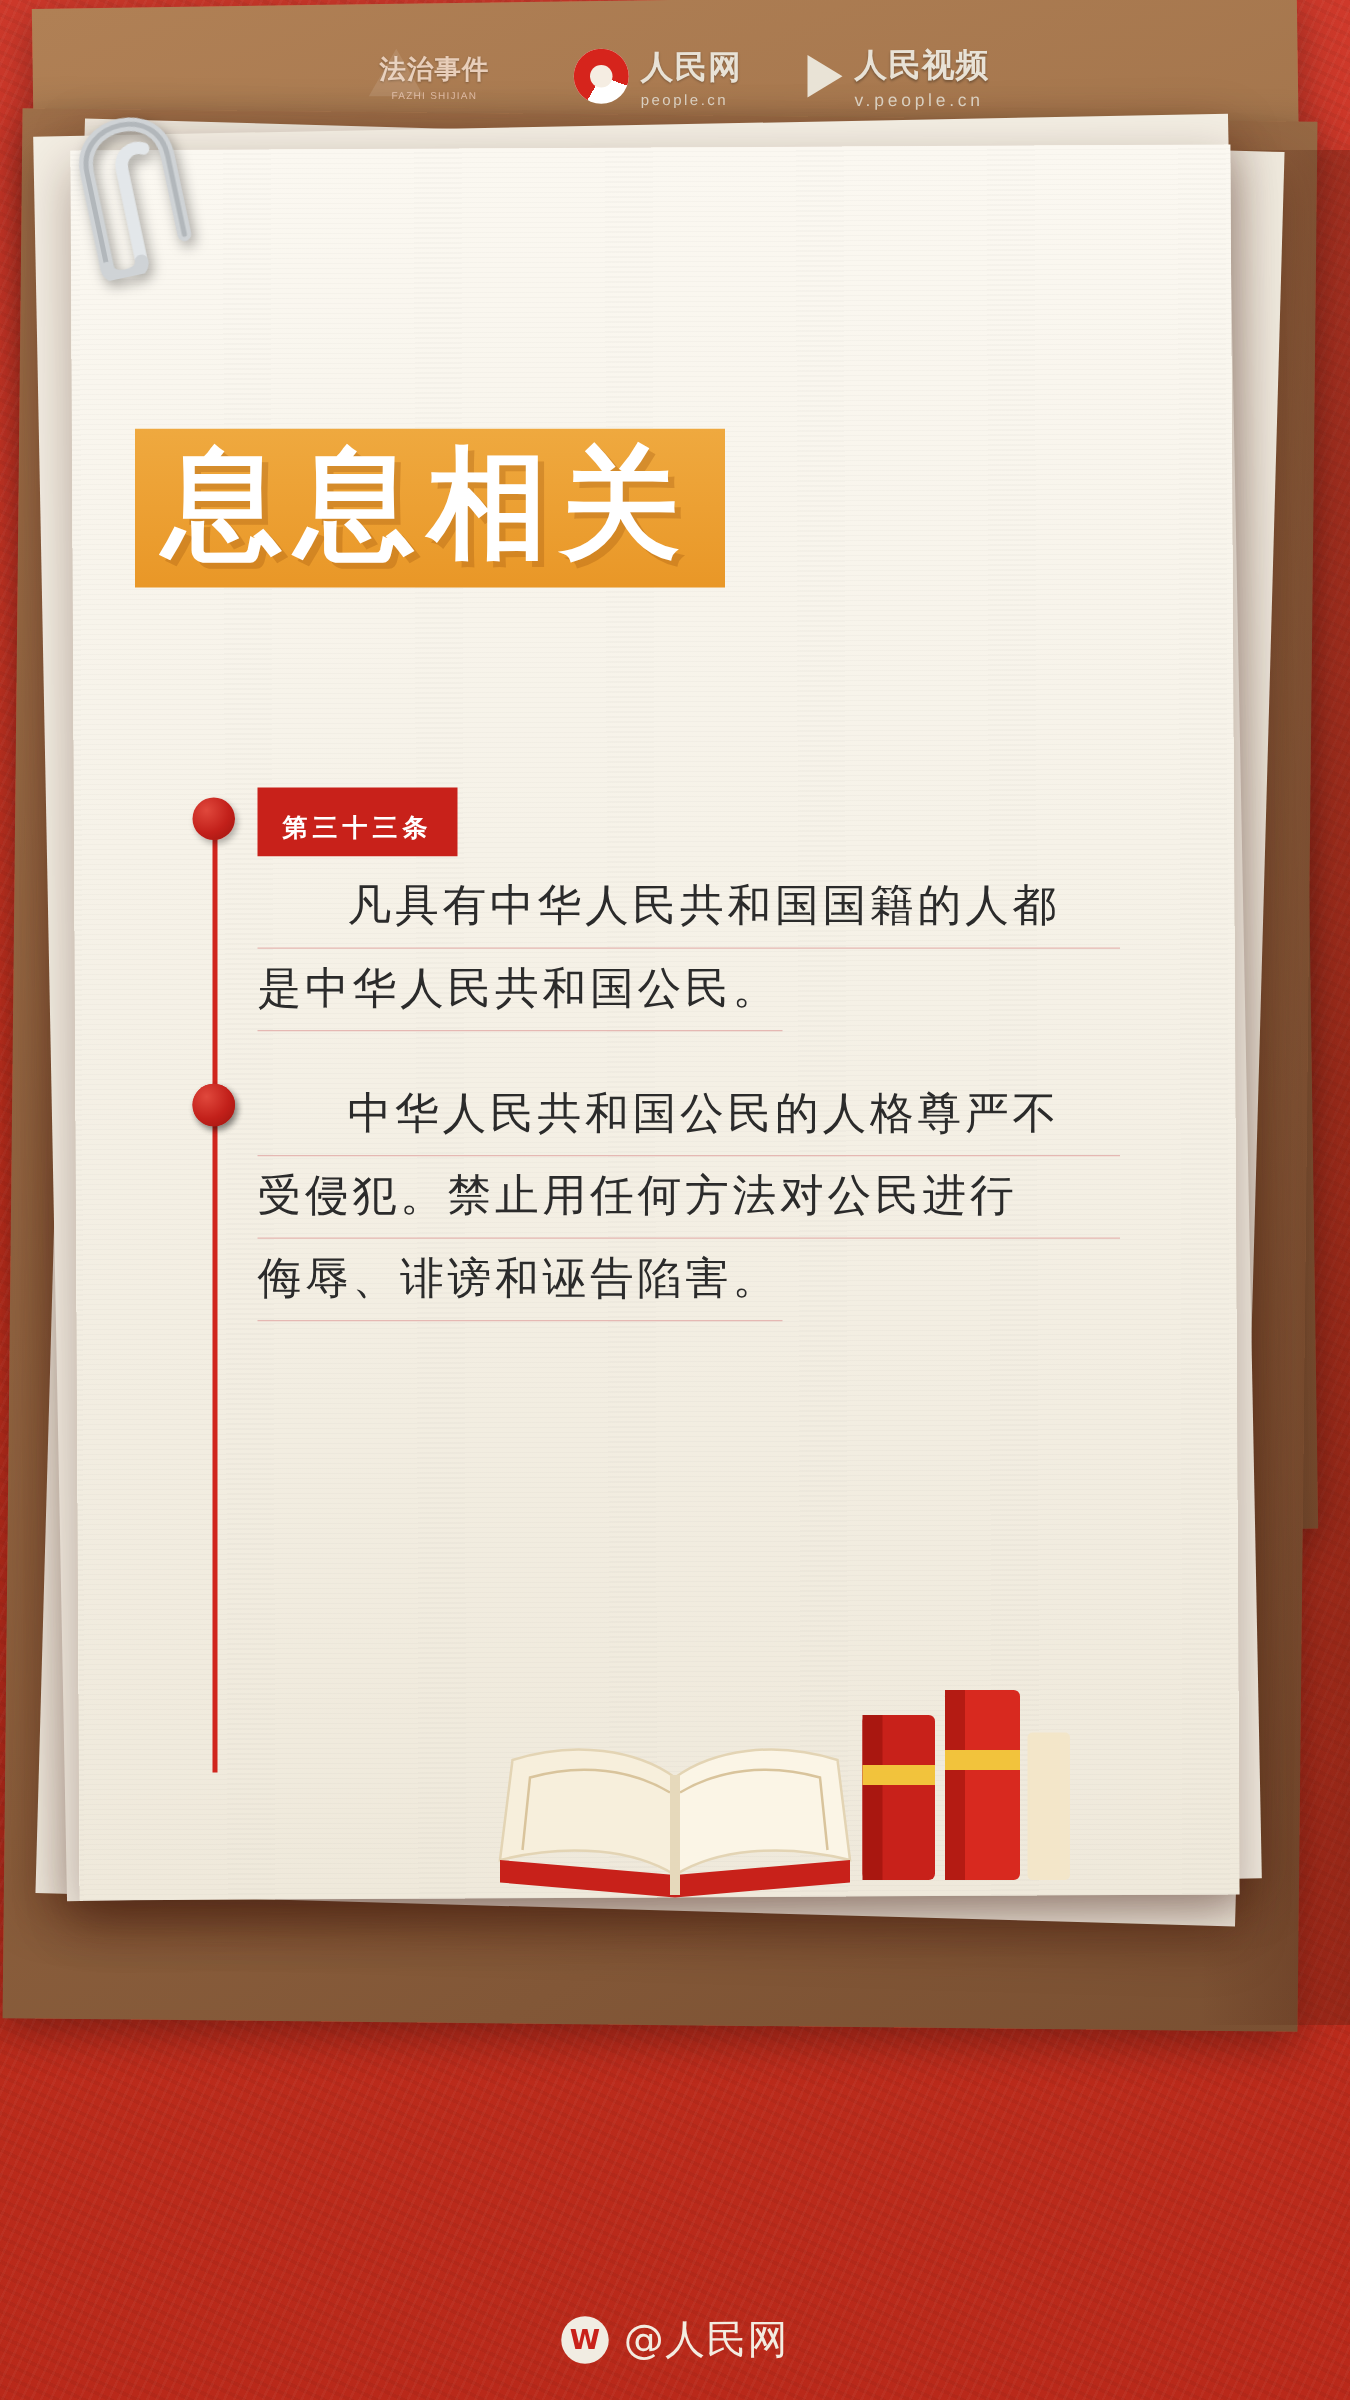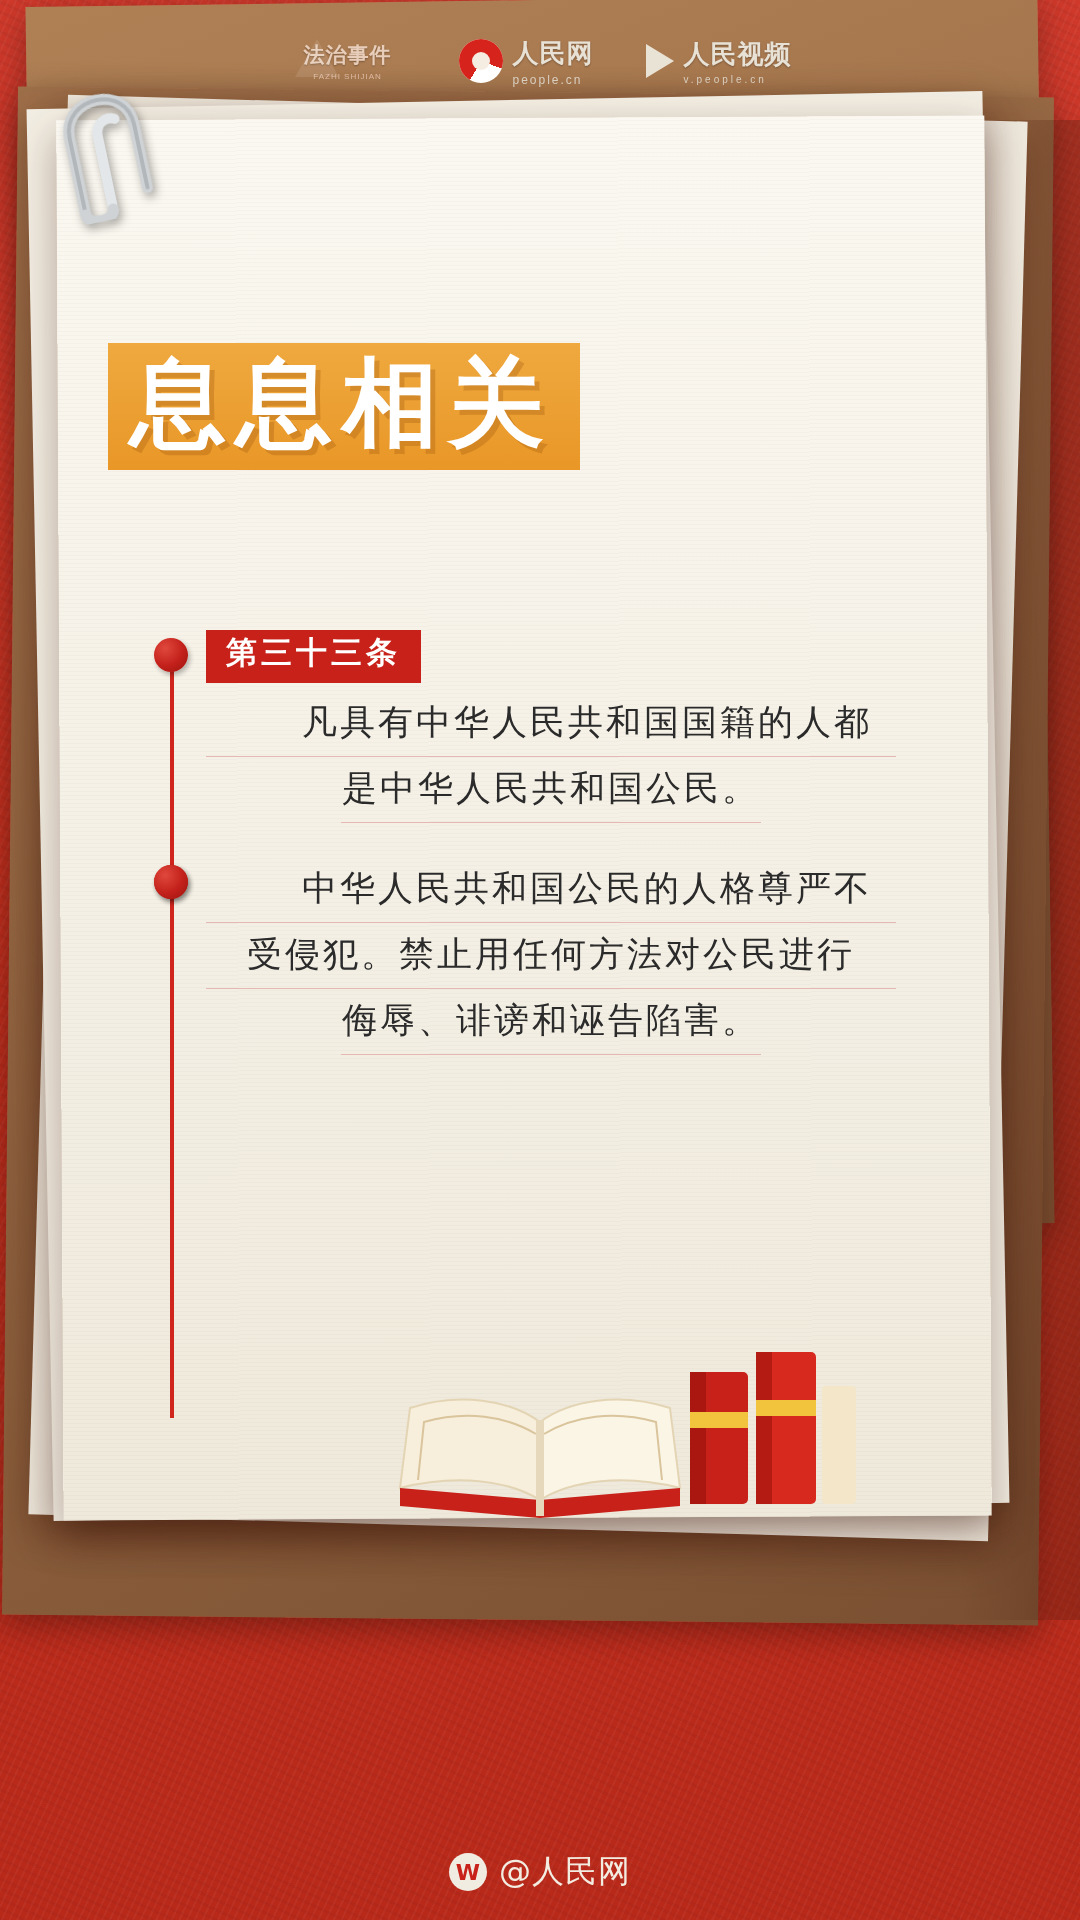--- a/index.html
+++ b/index.html
@@ -151,21 +151,21 @@
     width: 0; height: 0;
     border-top: 17px solid transparent;
     border-bottom: 17px solid transparent;
     border-left: 28px solid #e9e3d6;
   }
   .video-text .vt-cn {
     font-size: 26px; font-weight: bold; color: #e8e2d6; letter-spacing: 1px;
     text-shadow: 0 1px 2px rgba(0,0,0,0.3);
   }
   .video-text .vt-en {
-    font-size: 10px; color: #d9cfc0; letter-spacing: 3px; margin-top: 2px;
+    font-size: 14px; color: #d9cfc0; letter-spacing: 3px; margin-top: 2px;
   }
 
   
   .paperclip {
     position: absolute;
     left: 44px; top: 92px;
     width: 118px; height: 128px;
     z-index: 45;
     transform: rotate(-12deg);
     filter: drop-shadow(2px 5px 5px rgba(0,0,0,0.35));
@@ -230,31 +230,30 @@
     width: 34px; height: 34px;
     border-radius: 50%;
     background: radial-gradient(circle at 33% 30%, #e0483c 0%, #c2201a 55%, #9c140f 100%);
     box-shadow: 2px 3px 5px rgba(0,0,0,0.28);
   }
   .art-label {
     display: inline-block;
     margin-left: 86px;
     background: #c8211a;
     color: #ffffff;
-    font-size: 31px;
+    font-size: 20px;
     font-weight: bold;
     letter-spacing: 4px;
-    padding: 2px 20px 9px 20px;
+    padding: 19px 20px 9px 20px;
     font-family: "DejaVu Sans", sans-serif;
   }
   .art-body {
     margin-left: 86px;
     margin-top: 8px;
     width: 690px;
-    text-align: center;
   }
   .art-line {
     font-family: "DejaVu Serif", serif;
     font-size: 35px;
     letter-spacing: 3px;
     color: #2b2b2b;
     border-bottom: 1px solid #e5b8b3;
     padding: 8px 0 10px 0;
     white-space: nowrap;
   }

